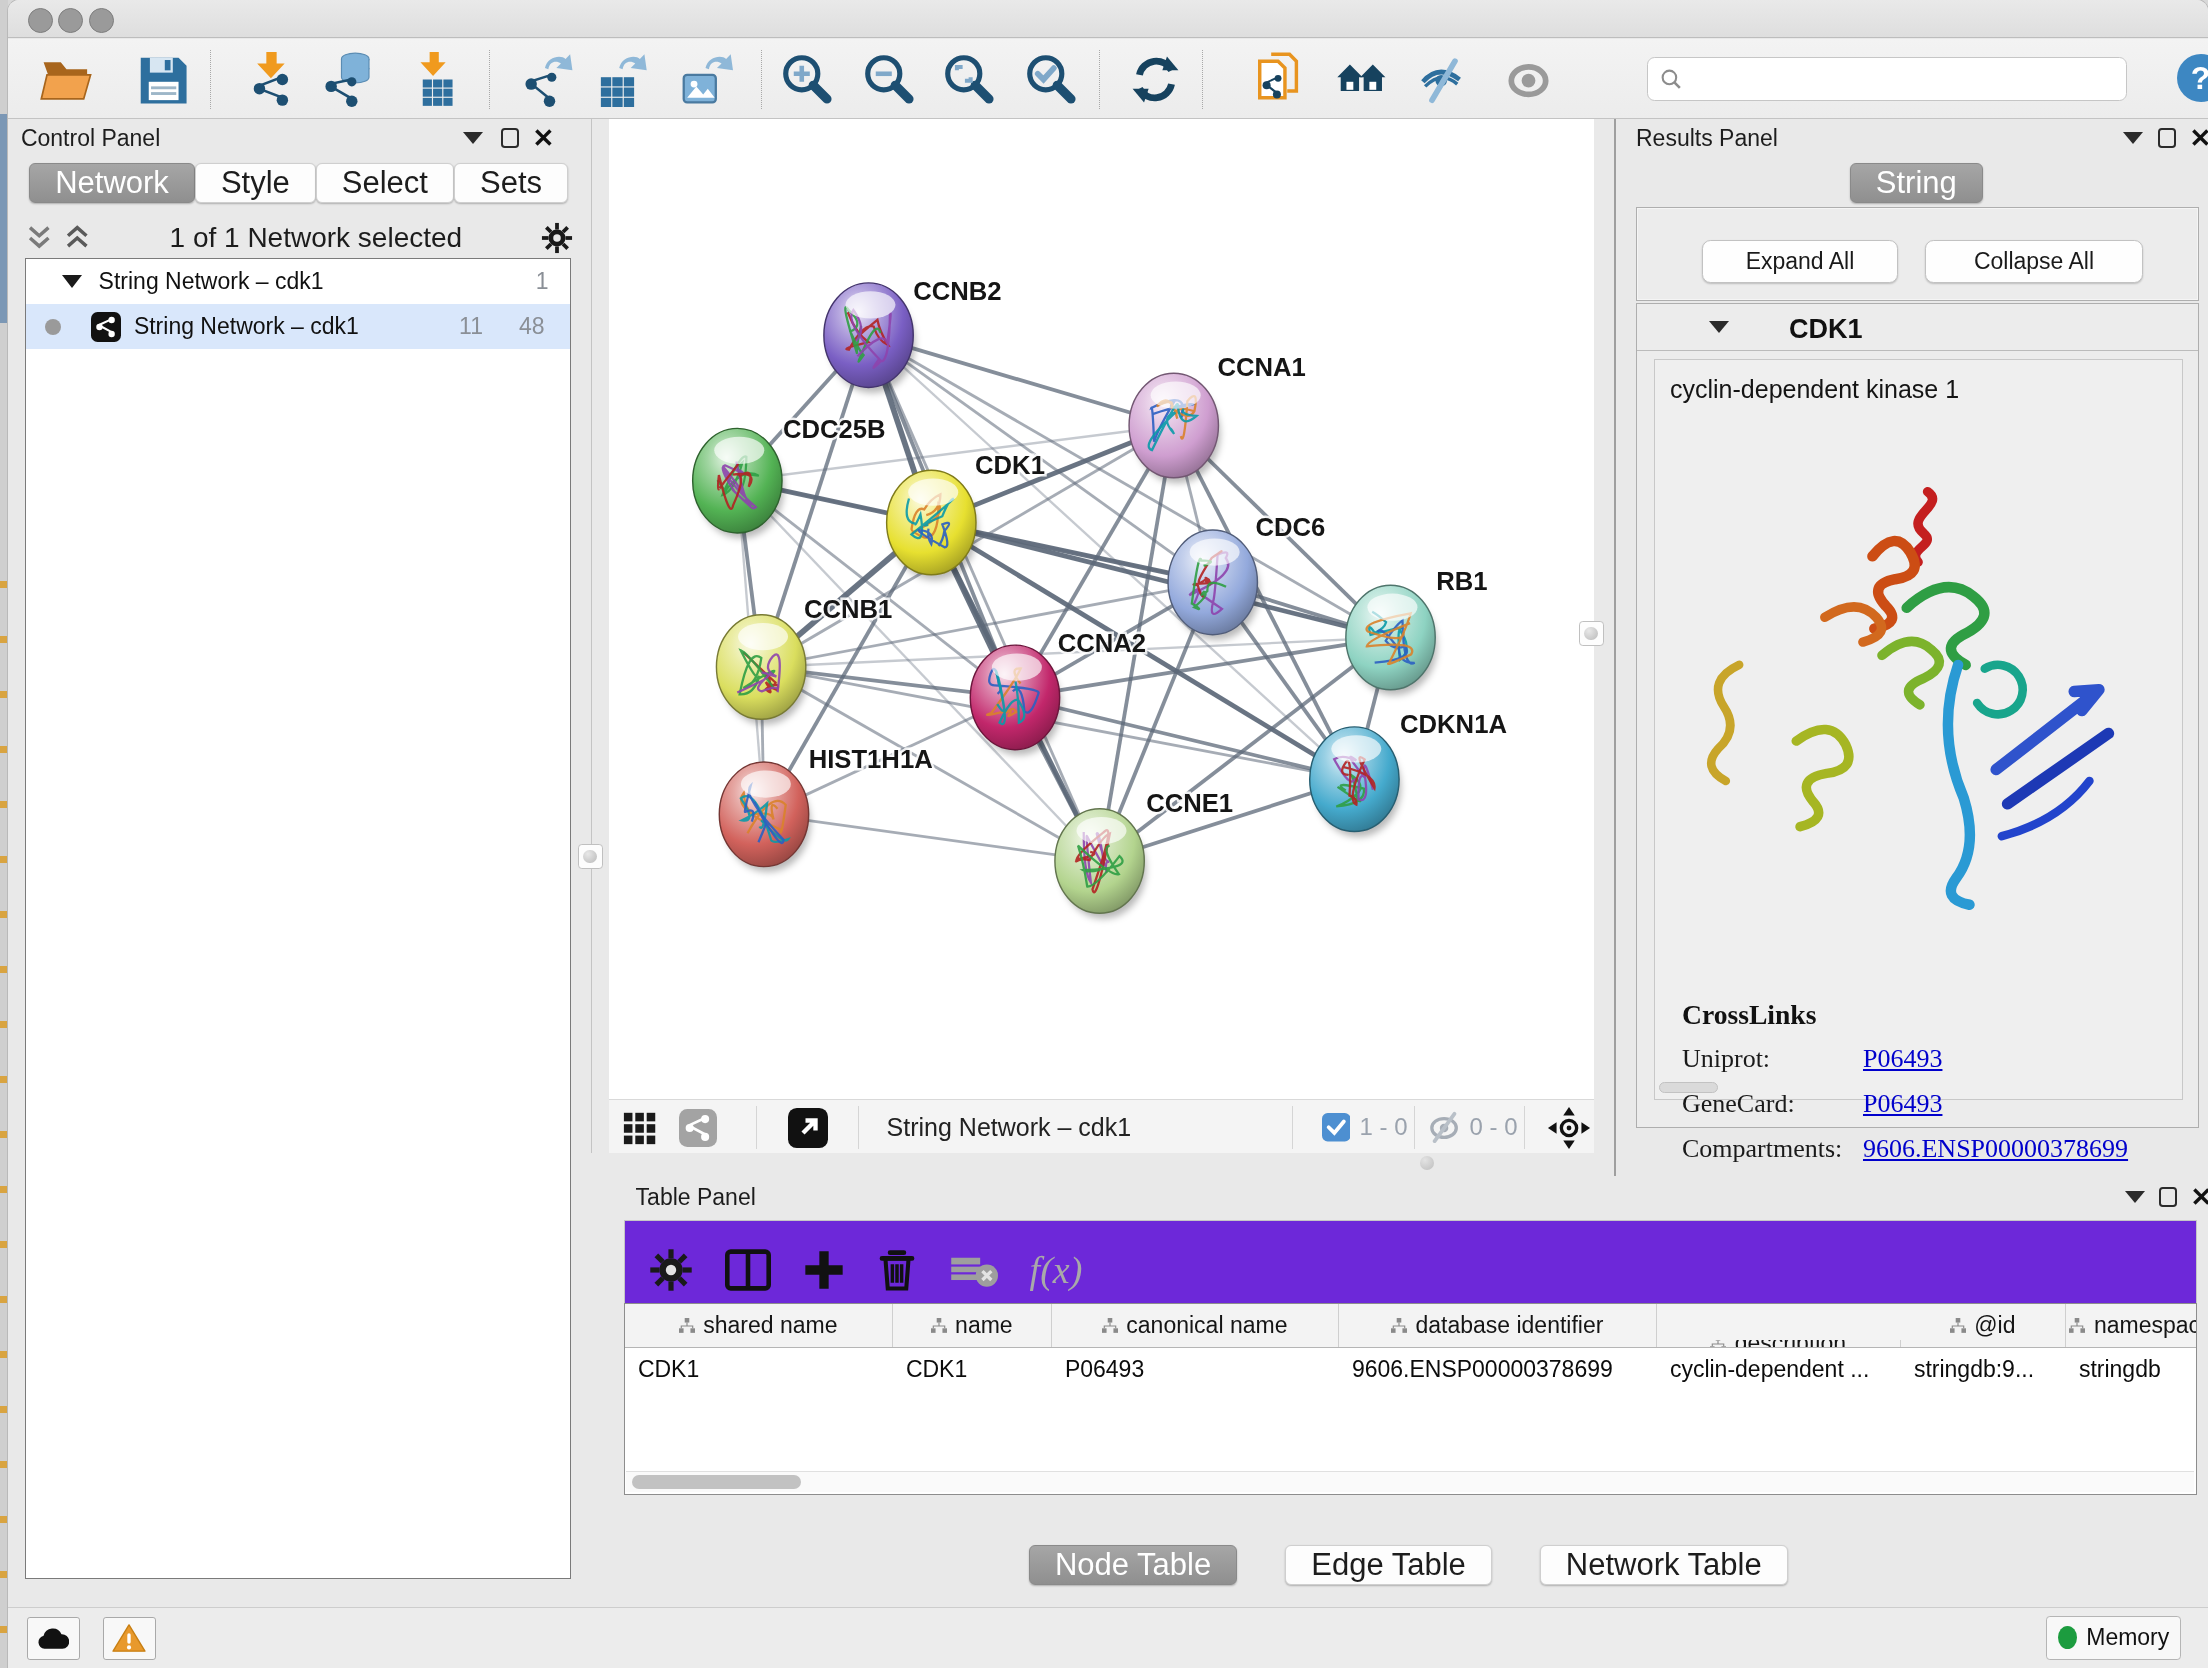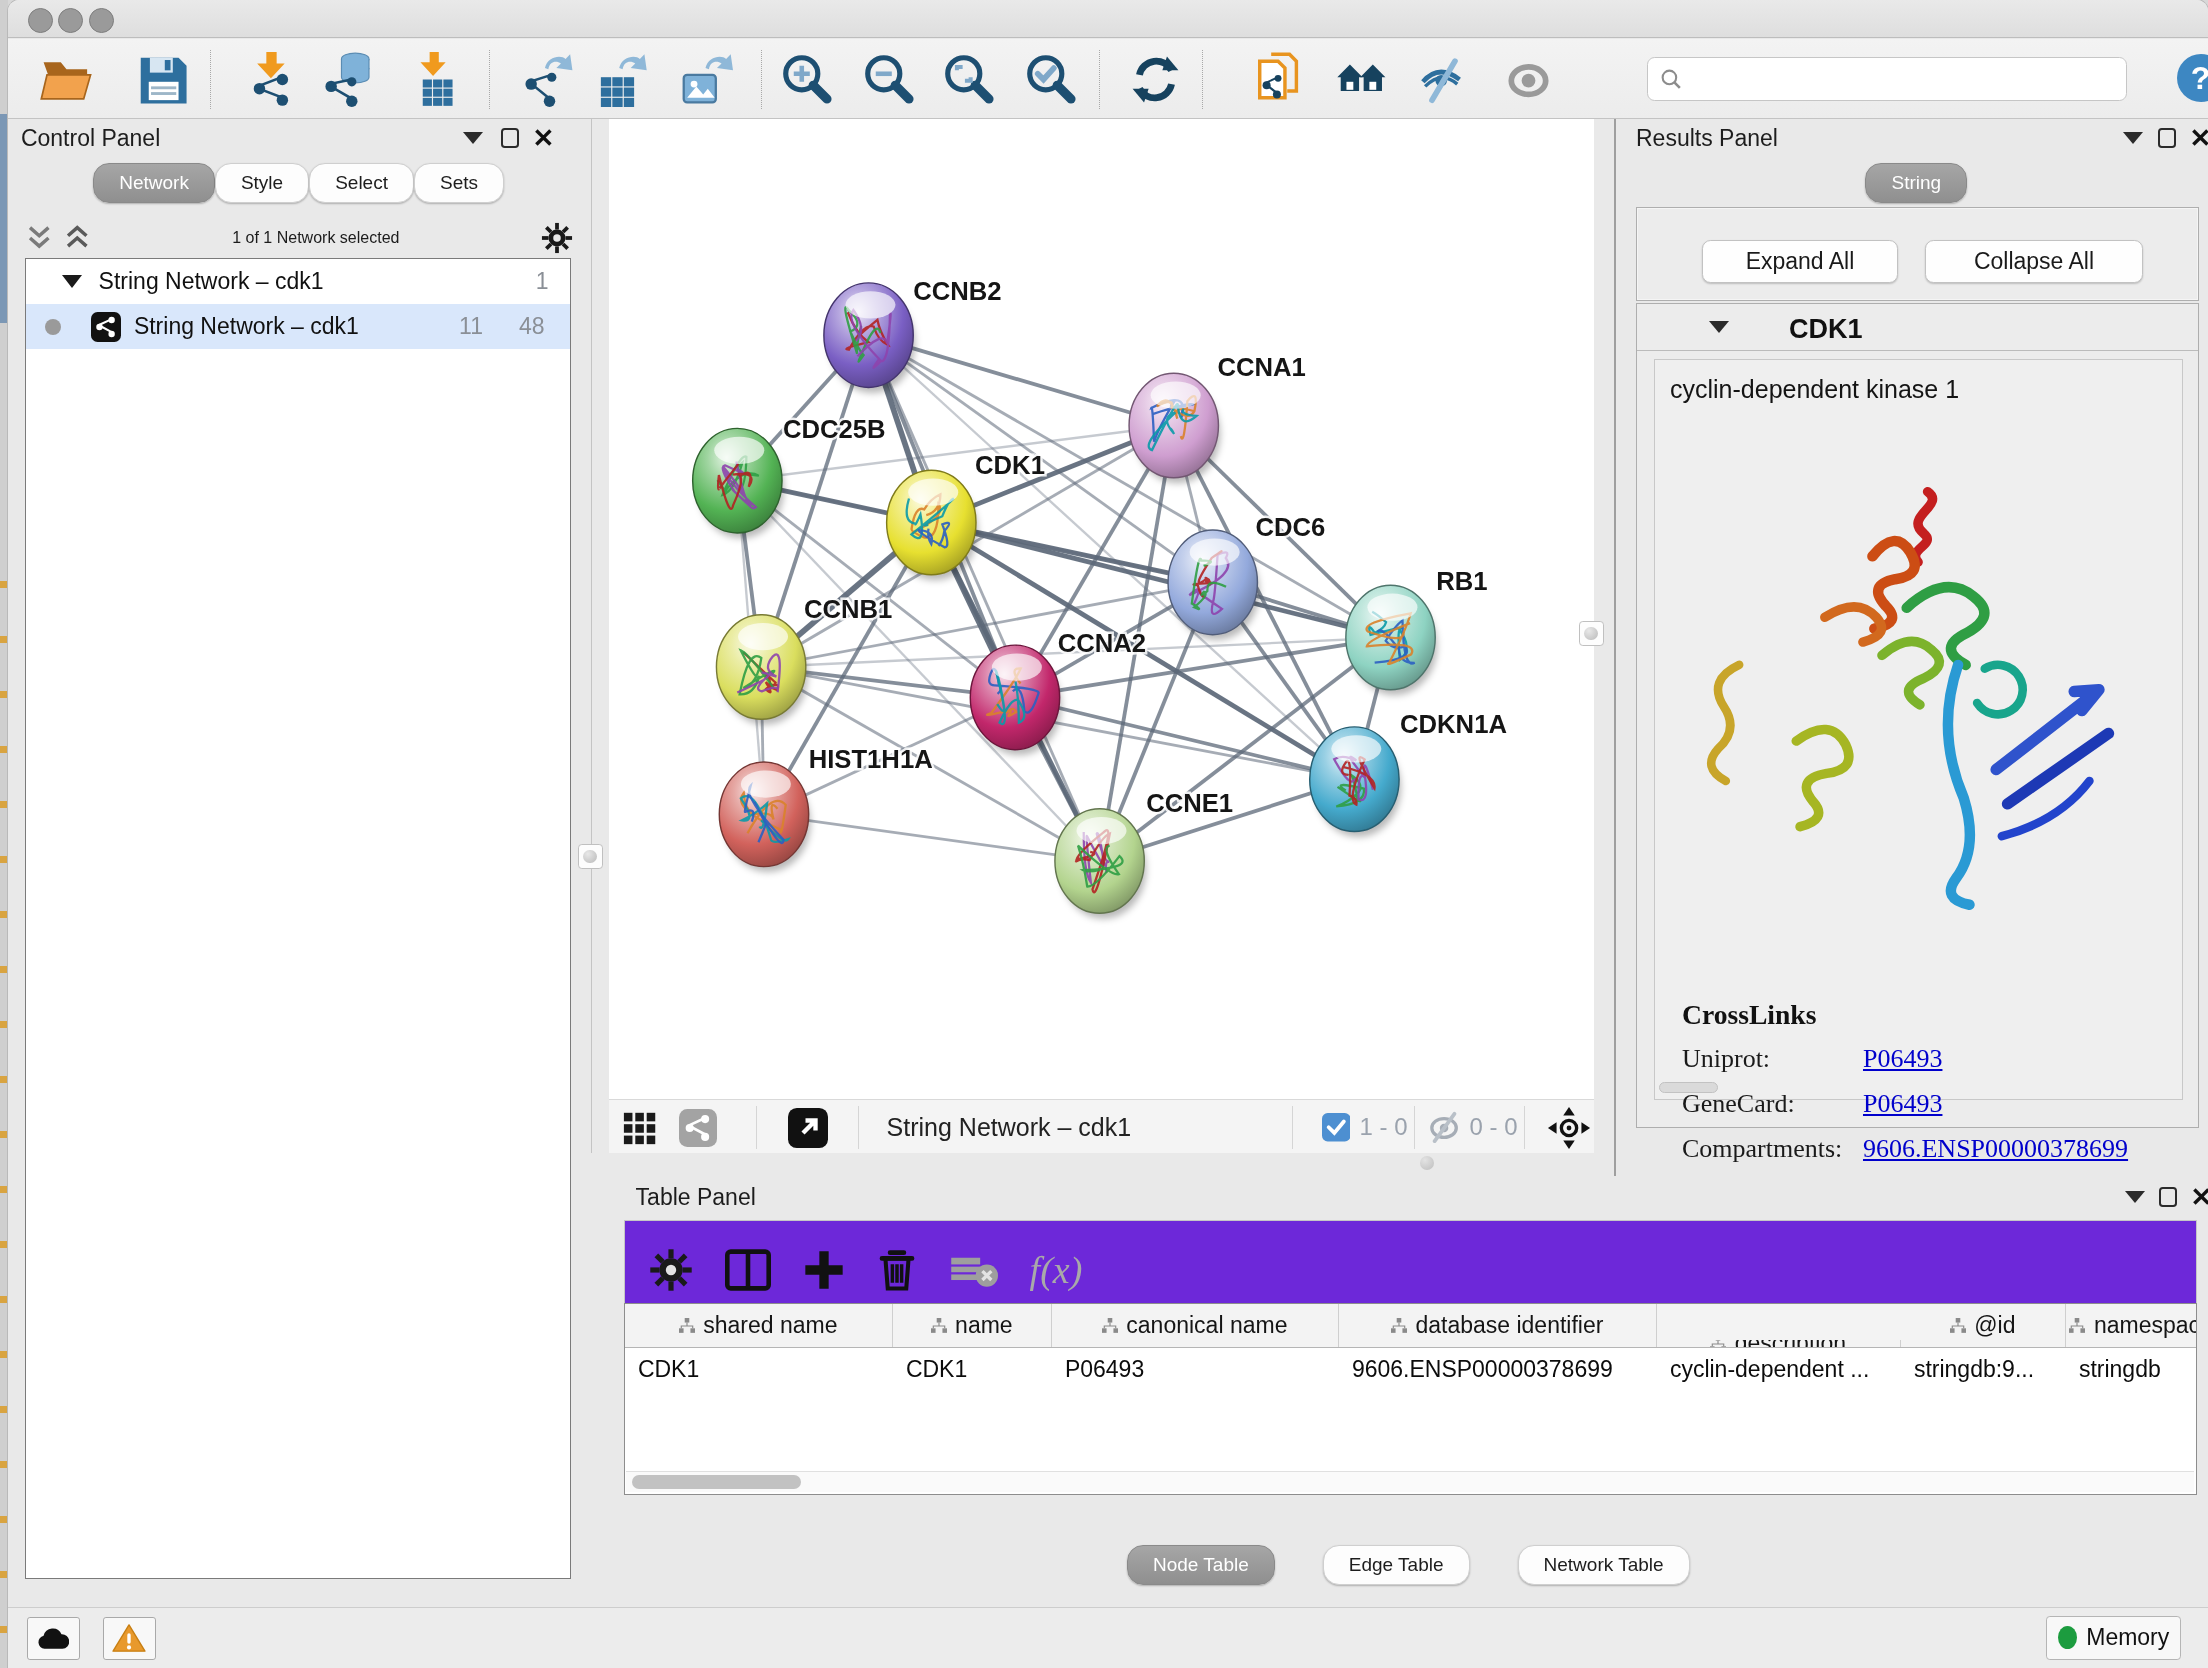--- a/index.html
+++ b/index.html
@@ -37,30 +37,30 @@
     background:#3d87c2; color:#fff; font-size:32px; font-weight:bold; text-align:center; line-height:48px; }
 
   
   .panel-title { position:absolute; font-size:23px; color:#1d1d1d; }
   .ph-caret { position:absolute; width:0; height:0; border-left:10.5px solid transparent;
     border-right:10.5px solid transparent; border-top:12.4px solid #2b2b2b; }
   .ph-float { position:absolute; width:18px; height:20px; border:2.9px solid #2b2b2b; border-radius:3.8px; }
   .ph-close { position:absolute; font-size:26px; font-weight:bold; color:#111; line-height:26px; }
 
   .tab { height:40px; padding:0 25px; background:#fdfdfd; border:1px solid #cfcfcf;
-    font-size:19px; color:#1d1d1d; display:flex; align-items:center; border-radius:16px;
+    font-size:31px; color:#1d1d1d; display:flex; align-items:center; border-radius:6px;
     box-shadow:0 1px 1.9px rgba(0,0,0,.25); }
   .tab.selected { background:linear-gradient(#a6a6a6,#8f8f8f); color:#fff; border-color:#8a8a8a; }
 
   
   #control-panel { position:absolute; left:0; top:119px; width:582px; bottom:61px; background:#e9e9e9; }
   #cp-tabs { position:absolute; left:0; right:0; top:44px; display:flex; justify-content:center; }
   #cp-subhead { position:absolute; left:17px; right:17px; top:99px; height:40px;
     display:flex; align-items:center; }
-  #cp-subhead .status { flex:1; text-align:center; font-size:16px; color:#1c1c1c; }
+  #cp-subhead .status { flex:1; text-align:center; font-size:28px; color:#1c1c1c; }
   #cp-list { position:absolute; left:17px; right:19px; top:139px; bottom:28.5px;
     background:#fff; border:1.9px solid #7a7a7a; }
   .tree-row { position:relative; height:45px; display:flex; align-items:center; font-size:23px; color:#111; }
   .tree-row.selected { background:#d9e7fb; }
   .tree-num { color:#8a8f96; }
 
   
   .vline { position:absolute; width:1.9px; background:#c4c4c4; }
   .knob { position:absolute; width:25px; height:25px; background:#fdfdfd; border:1px solid #c0c0c0;
     border-radius:3.8px; }

